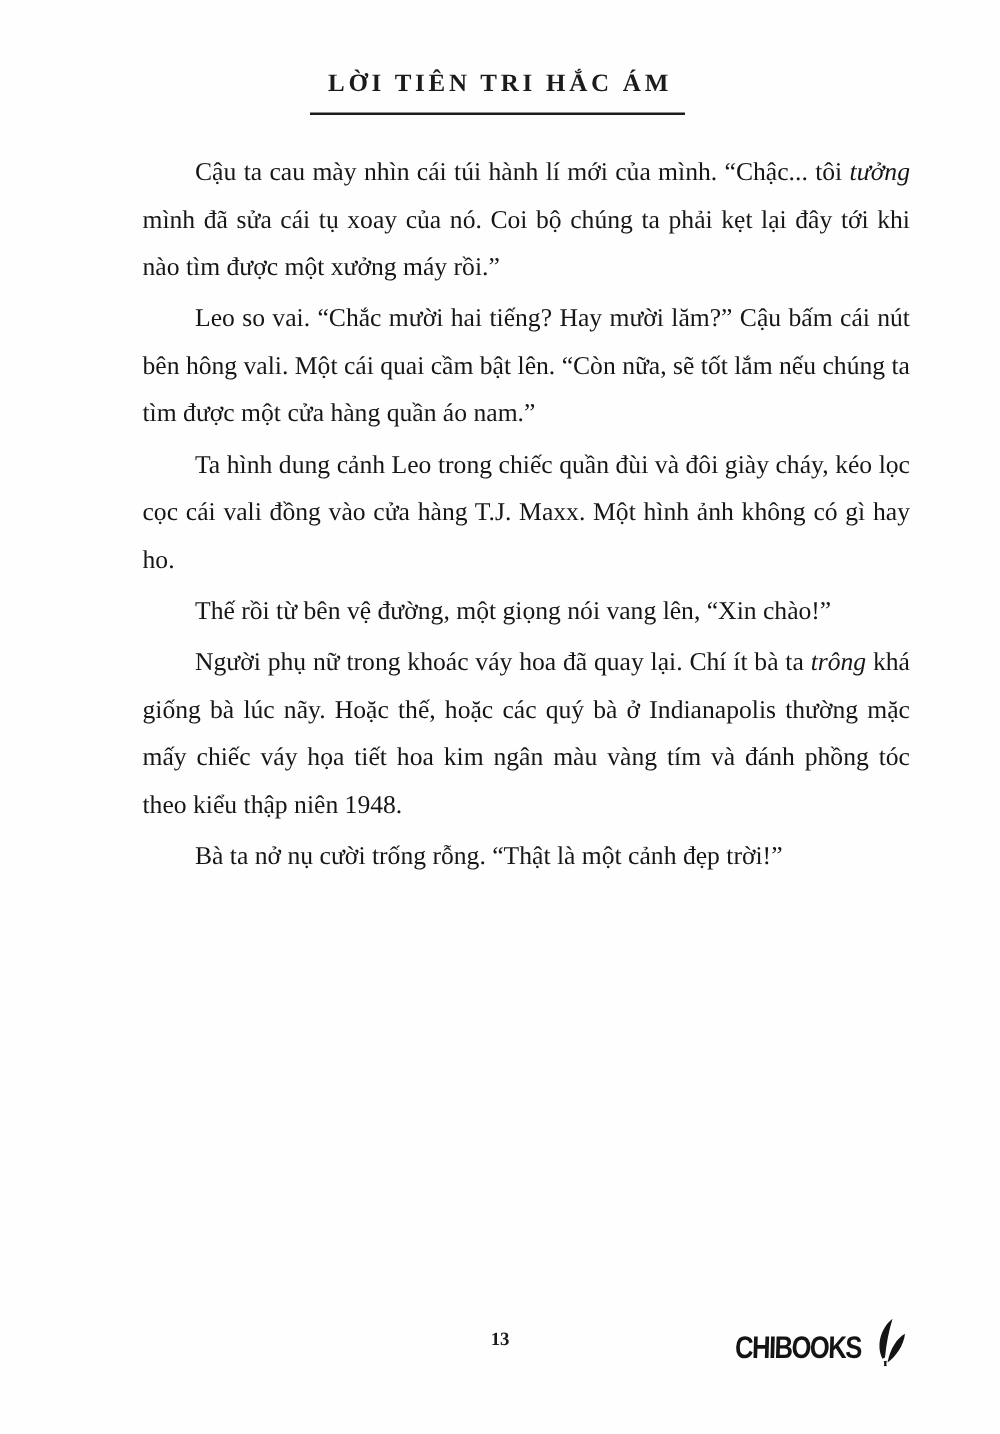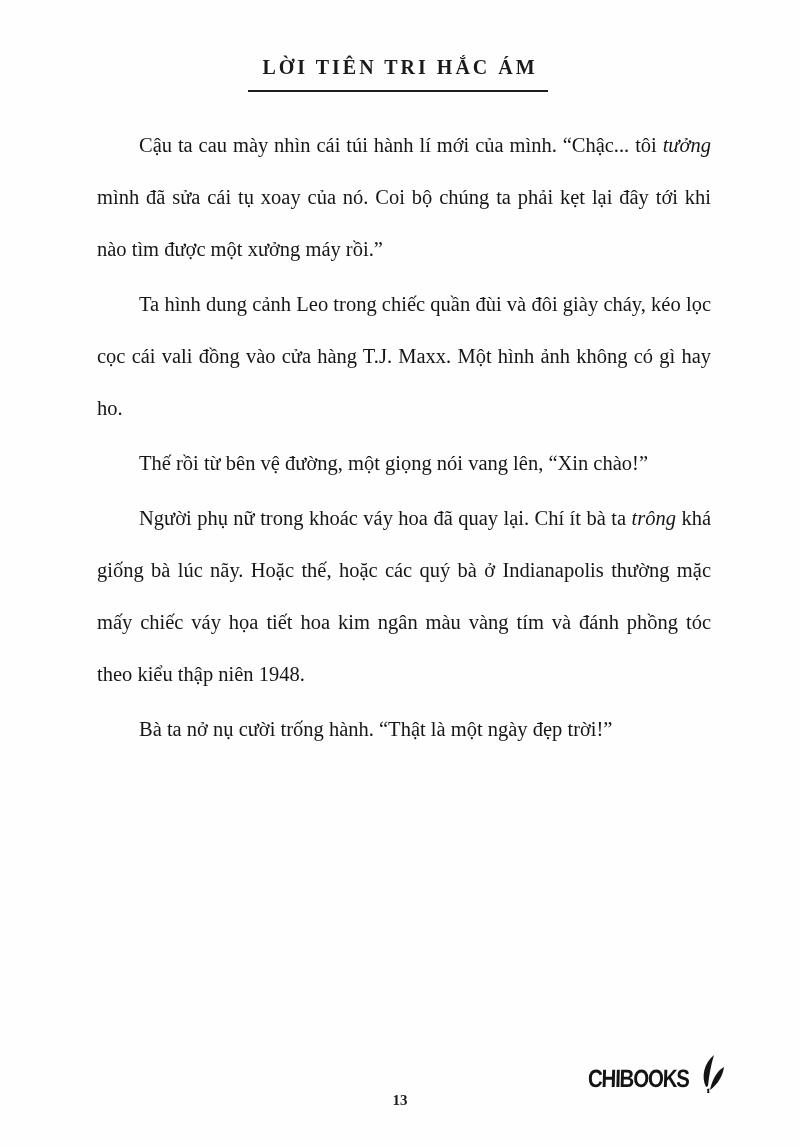--- a/index.html
+++ b/index.html
@@ -29,34 +29,34 @@
     color: #1b1b1b;
     font-family: "Liberation Serif", serif;
   }
   .head-rule {
     position: absolute;
     top: 90px; left: 248px; width: 300px;
     border-top: 2.5px solid #1d1d1d;
   }
   .body-text {
     position: absolute;
-    top: 119px; left: 97px; width: 614px;
+    top: 119px; left: 114px; width: 614px;
     font-size: 20.5px;
-    line-height: 52px;
+    line-height: 38px;
     text-align: justify;
     color: #161616;
   }
   .body-text p {
     margin: 0 0 3px 0;
     text-indent: 42px;
   }
   .body-text i { font-style: italic; }
   .footer-page-num {
     position: absolute;
-    top: 1092px; left: 0; width: 800px;
+    top: 1064px; left: 0; width: 800px;
     text-align: center;
     font-size: 15px;
     font-weight: bold;
     color: #1a1a1a;
   }
   .publisher-logo {
     position: absolute;
     top: 1059px; left: 588px;
     display: flex;
     align-items: center;
@@ -78,24 +78,25 @@
 
 <div class="page">
 
   <div class="running-head">
     <span class="title">LỜI TIÊN TRI HẮC ÁM</span>
   </div>
   <div class="head-rule"></div>
 
   <div class="body-text">
       <p><span>Cậu ta cau mày nhìn cái túi hành lí mới của mình. “Chậc... tôi </span><i>tưởng</i><span> mình đã sửa cái tụ xoay của nó. Coi bộ chúng ta phải kẹt lại đây tới khi nào tìm được một xưởng máy rồi.”</span></p>
+      <p><span>Leo so vai. “Chắc mười hai tiếng? Hay mười lăm?” Cậu bấm cái nút bên hông vali. Một cái quai cầm bật lên. “Còn nữa, sẽ tốt lắm nếu chúng ta tìm được một cửa hàng quần áo nam.”</span></p>
       <p><span>Ta hình dung cảnh Leo trong chiếc quần đùi và đôi giày cháy, kéo lọc cọc cái vali đồng vào cửa hàng T.J. Maxx. Một hình ảnh không có gì hay ho.</span></p>
       <p><span>Thế rồi từ bên vệ đường, một giọng nói vang lên, “Xin chào!”</span></p>
       <p><span>Người phụ nữ trong khoác váy hoa đã quay lại. Chí ít bà ta </span><i>trông</i><span> khá giống bà lúc nãy. Hoặc thế, hoặc các quý bà ở Indianapolis thường mặc mấy chiếc váy họa tiết hoa kim ngân màu vàng tím và đánh phồng tóc theo kiểu thập niên 1948.</span></p>
-      <p><span>Bà ta nở nụ cười trống hành. “Thật là một ngày đẹp trời!”</span></p>
+      <p><span>Bà ta nở nụ cười trống rỗng. “Thật là một cảnh đẹp trời!”</span></p>
     </div>
 
   <div class="footer-page-num">13</div>
 
   <div class="publisher-logo">
     <span class="logo-text">CHIBOOKS</span>
     <span class="leaf">
       <svg width="28" height="40" viewBox="0 0 28 40" aria-hidden="true">
         <path d="M9 34 C4 24 7 10 17 2 C14 12 12 22 11 33 Z" fill="#141414"></path>
         <path d="M13 37 C15 26 21 17 27 14 C26 23 20 32 13 37 Z" fill="#141414"></path>

